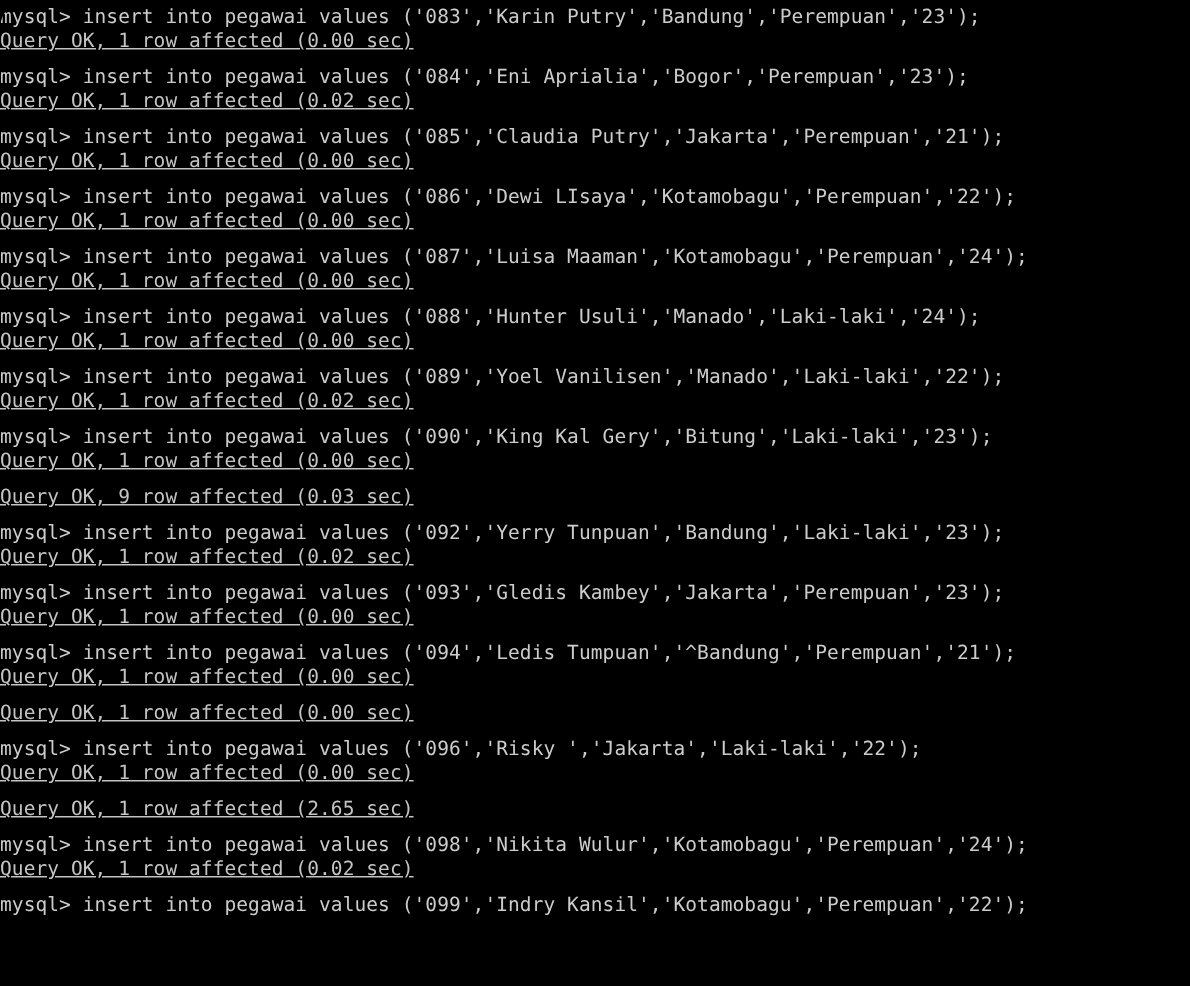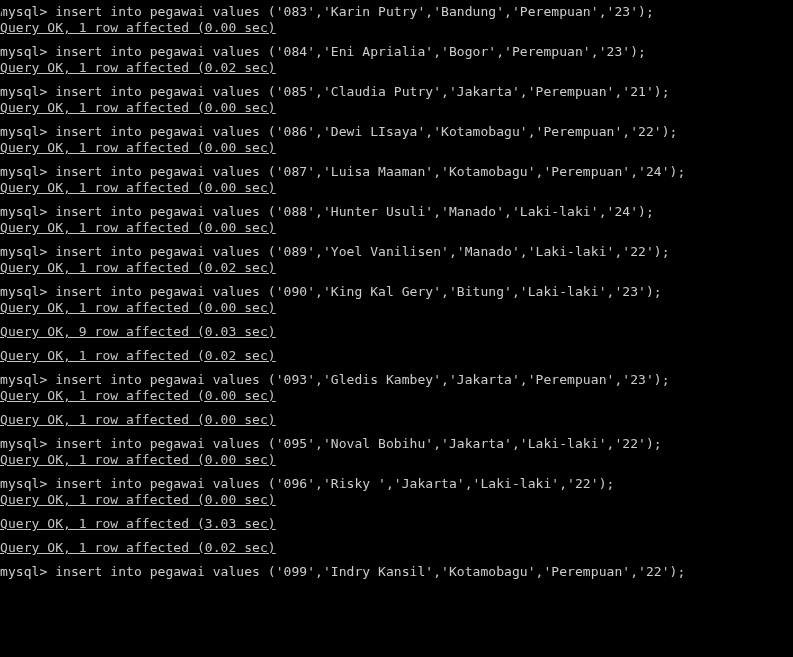--- a/index.html
+++ b/index.html
@@ -97,47 +97,49 @@
       <div class="block">
         <div class="line cmd">mysql&gt; insert into pegawai values ('090','King Kal Gery','Bitung','Laki-laki','23');</div>
         <div class="line result">Query OK, 1 row affected (0.00 sec)</div>
         <div class="line blank">&nbsp;</div>
       </div>
       <div class="block">
         <div class="line result">Query OK, 9 row affected (0.03 sec)</div>
         <div class="line blank">&nbsp;</div>
       </div>
       <div class="block">
+        <div class="line cmd">mysql&gt; insert into pegawai values ('092','Yerry Tunpuan','Bandung','Laki-laki','23');</div>
         <div class="line result">Query OK, 1 row affected (0.02 sec)</div>
         <div class="line blank">&nbsp;</div>
       </div>
       <div class="block">
         <div class="line cmd">mysql&gt; insert into pegawai values ('093','Gledis Kambey','Jakarta','Perempuan','23');</div>
         <div class="line result">Query OK, 1 row affected (0.00 sec)</div>
         <div class="line blank">&nbsp;</div>
       </div>
       <div class="block">
+        <div class="line cmd">mysql&gt; insert into pegawai values ('094','Ledis Tumpuan','^Bandung','Perempuan','21');</div>
         <div class="line result">Query OK, 1 row affected (0.00 sec)</div>
         <div class="line blank">&nbsp;</div>
       </div>
       <div class="block">
-        <div class="line cmd">mysql&gt; insert into pegawai values ('095','Noval Bobihu','Jakarta','Laki-laki','22');</div>
         <div class="line result">Query OK, 1 row affected (0.00 sec)</div>
         <div class="line blank">&nbsp;</div>
       </div>
       <div class="block">
         <div class="line cmd">mysql&gt; insert into pegawai values ('096','Risky ','Jakarta','Laki-laki','22');</div>
         <div class="line result">Query OK, 1 row affected (0.00 sec)</div>
         <div class="line blank">&nbsp;</div>
       </div>
       <div class="block">
-        <div class="line result">Query OK, 1 row affected (3.03 sec)</div>
+        <div class="line result">Query OK, 1 row affected (2.65 sec)</div>
         <div class="line blank">&nbsp;</div>
       </div>
       <div class="block">
+        <div class="line cmd">mysql&gt; insert into pegawai values ('098','Nikita Wulur','Kotamobagu','Perempuan','24');</div>
         <div class="line result">Query OK, 1 row affected (0.02 sec)</div>
         <div class="line blank">&nbsp;</div>
       </div>
       <div class="block">
         <div class="line cmd">mysql&gt; insert into pegawai values ('099','Indry Kansil','Kotamobagu','Perempuan','22');</div>
       </div>
     </div>
 </div>
 
 </body></html>

